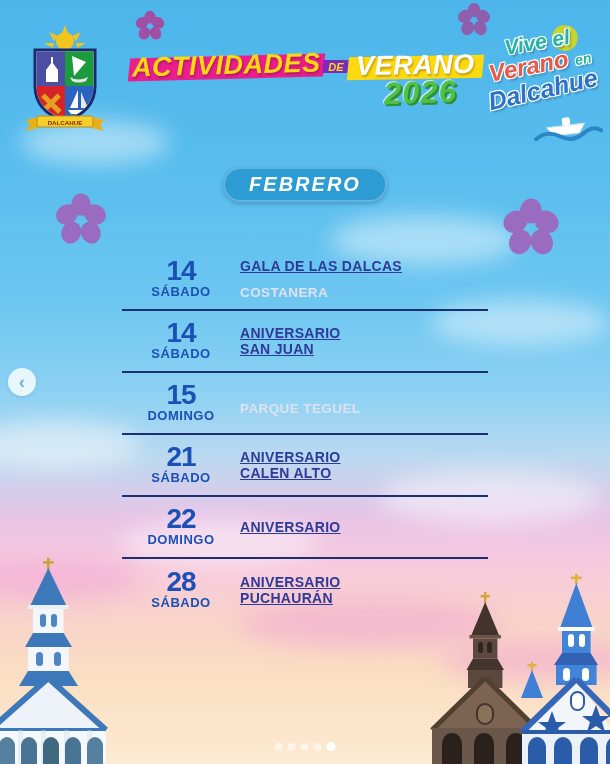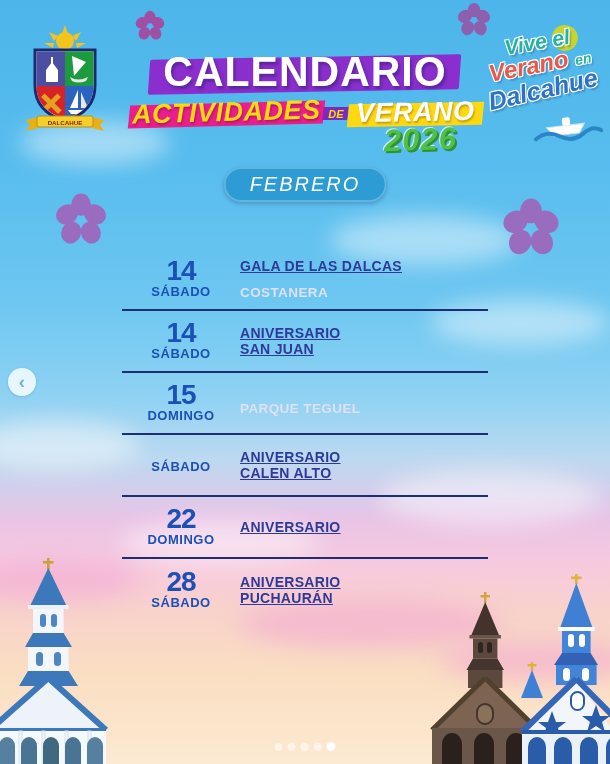--- a/index.html
+++ b/index.html
@@ -47,21 +47,21 @@
   .w-de .bg{position:absolute;left:-2px;right:-2px;top:3px;bottom:2px;background:#7a2bbd;transform:skew(-6deg);}
   .w-de .tx{position:relative;font-size:11px;color:#ffd90f;display:inline-block;padding:0 3px;}
   .w-ver .bg{position:absolute;left:-4px;right:-4px;top:6px;bottom:2px;background:#ffd90f;transform:skew(-6deg,-1deg);}
   .w-ver .tx{position:relative;font-size:27px;color:#fff;letter-spacing:.5px;text-shadow:1px 2px 2px rgba(120,90,10,.45);display:inline-block;transform:rotate(-1deg);padding:0 4px;}
   .t-year{margin-top:-2px;text-align:right;padding-right:8px;font-style:italic;font-weight:bold;font-size:31px;color:#4fc14b;
     letter-spacing:1px;text-shadow:2px 2px 0 #2f9232,-1px -1px 0 rgba(255,255,255,.7);transform:rotate(-2deg);}
 
   
   .month-pill{position:absolute;left:50%;top:167px;transform:translateX(-50%);
     background:#2d9bd4;border-radius:18px;padding:6px 26px;box-shadow:inset 0 0 0 2px rgba(255,255,255,.25),0 2px 4px rgba(30,60,110,.3);}
-  .month-pill span{font-style:italic;font-weight:normal;font-size:20px;letter-spacing:2px;color:#fff;}
+  .month-pill span{font-style:italic;font-weight:bold;font-size:20px;letter-spacing:2px;color:#fff;}
 
   
   .events{position:absolute;left:122px;top:249px;width:366px;}
   .event-row{display:flex;align-items:center;min-height:62px;padding:5px 0;border-bottom:2.5px solid #1d2f73;}
   .event-row:last-child{border-bottom:none;}
   .event-date{width:118px;text-align:center;flex:none;}
   .event-day{font-weight:bold;font-size:28px;line-height:.85;letter-spacing:-1px;color:#1b50b6;transform:scaleY(1.02);}
   .event-weekday{font-weight:bold;font-size:13px;letter-spacing:.5px;color:#1b50b6;margin-top:2px;}
   .event-info{flex:1;text-align:left;}
   .event-title div{font-weight:bold;font-size:14px;letter-spacing:.3px;line-height:1.16;color:#2e3a98;text-decoration:underline;}
@@ -185,24 +185,20 @@
     <div class="sl-l2"><span>Verano</span> <span class="en">en</span></div>
     <div class="sl-l3">Dalcahue</div>
     <svg class="sl-boat" width="70" height="30" viewBox="0 0 70 30">
       <path d="M14,12 h38 l-6,9 h-26 z" fill="#ffffff" stroke="#cfe2ee" stroke-width="1"></path>
       <rect x="30" y="4" width="8" height="8" rx="2" fill="#ffffff"></rect>
       <path d="M2,22 q12,-8 24,0 q12,8 24,0 q10,-7 18,-1" fill="none" stroke="#2b86c8" stroke-width="4" stroke-linecap="round"></path>
     </svg>
   </div>
 
   <div class="title-zone">
-    <div class="t1">
-      <span class="bg"></span>
-      <span class="tx">CALENDARIO</span>
-    </div>
     <div class="t2">
       <span class="w-act"><span class="bg"></span><span class="tx">ACTIVIDADES</span></span>
       <span class="w-de"><span class="bg"></span><span class="tx">DE</span></span>
       <span class="w-ver"><span class="bg"></span><span class="tx">VERANO</span></span>
     </div>
     <div class="t-year">2026</div>
   </div>
 
   <div class="month-pill">
     <span>FEBRERO</span>
@@ -241,20 +237,21 @@
         <div class="event-day">15</div>
         <div class="event-weekday">DOMINGO</div>
       </div>
       <div class="event-info">
         <div class="event-subtitle">PARQUE TEGUEL</div>
       </div>
     </div>
 
     <div class="event-row">
       <div class="event-date">
+        <div class="event-day">21</div>
         <div class="event-weekday">SÁBADO</div>
       </div>
       <div class="event-info">
         <div class="event-title">
             <div>ANIVERSARIO</div>
             <div>CALEN ALTO</div>
           </div>
 
       </div>
     </div>

